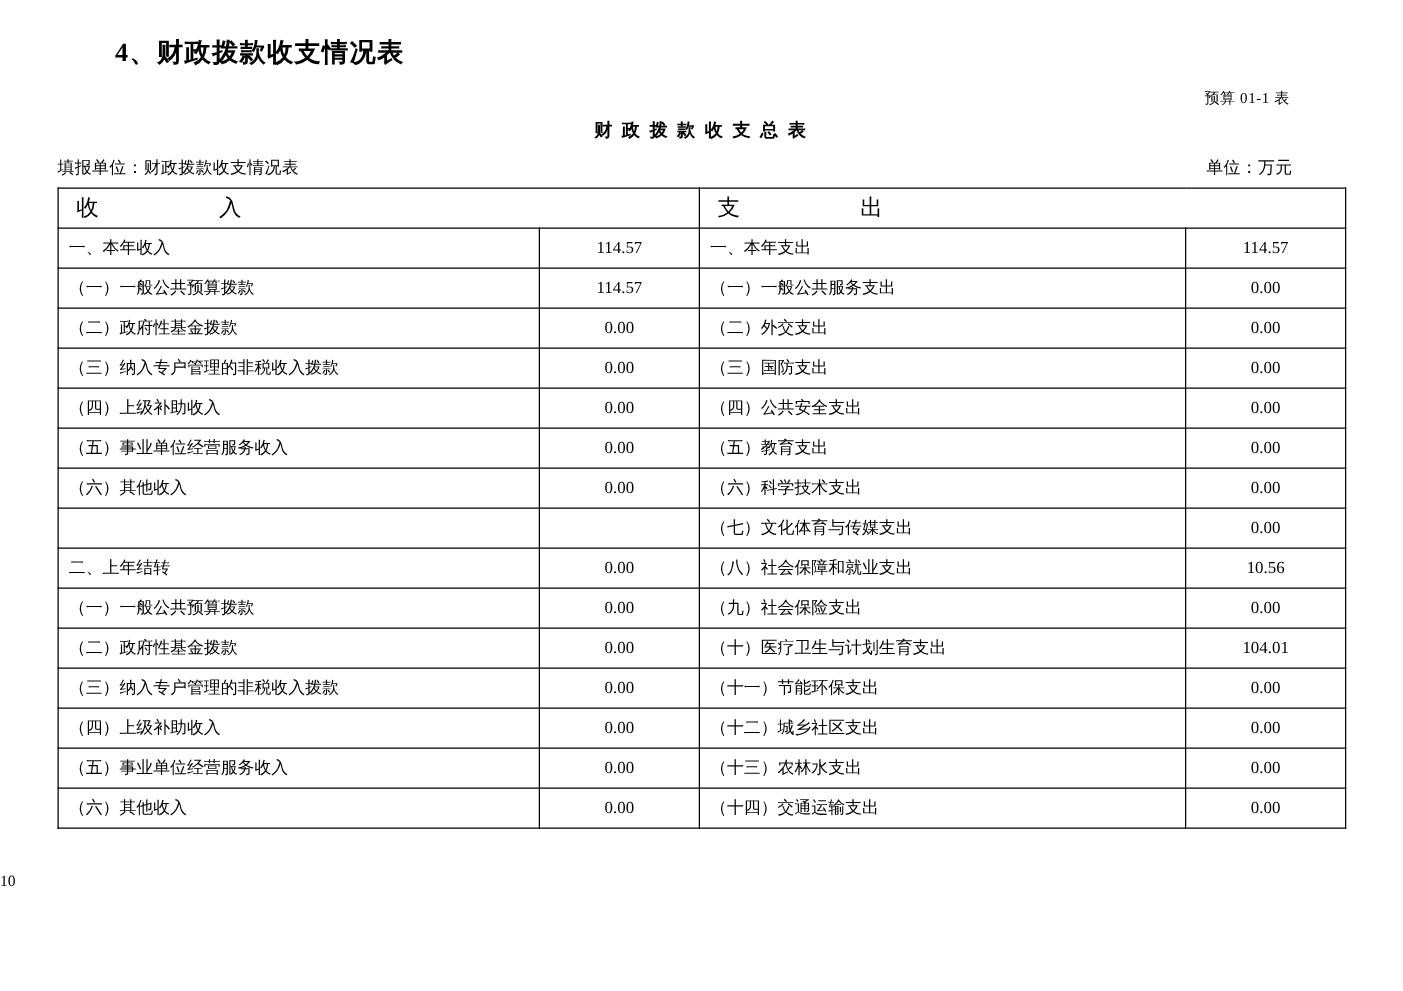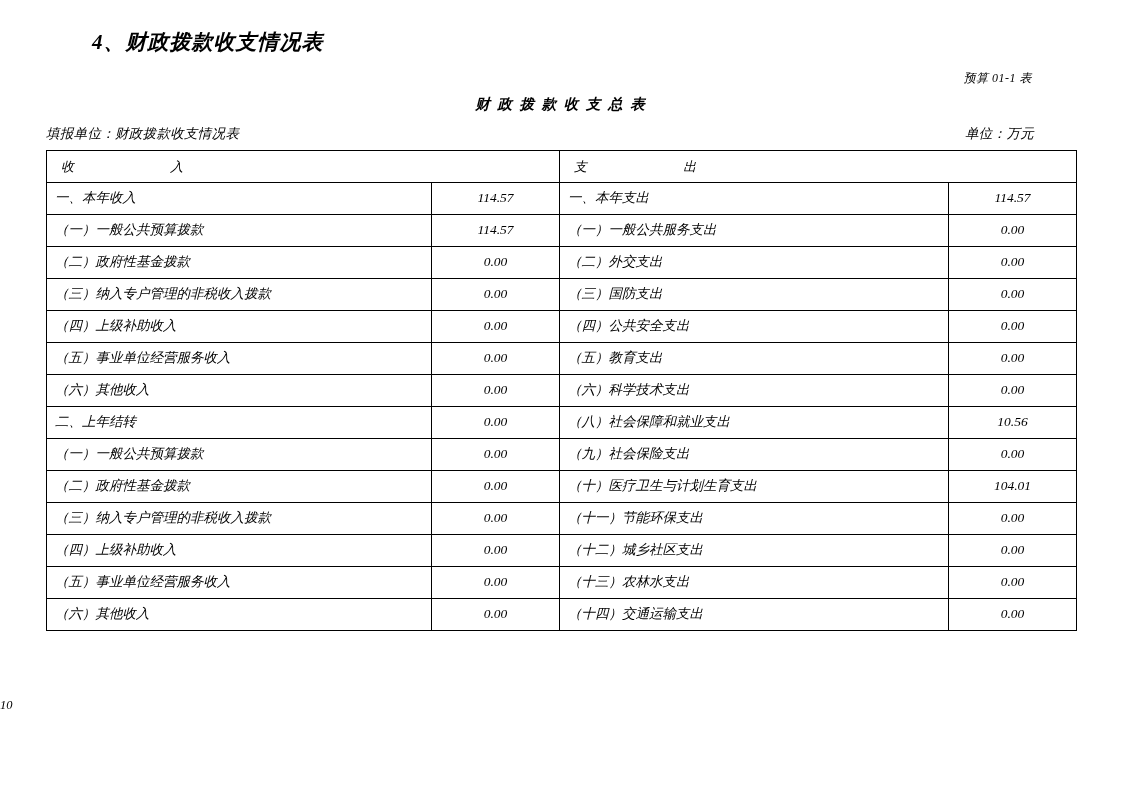--- a/index.html
+++ b/index.html
@@ -13,21 +13,20 @@
     font-family: "Liberation Serif", "DejaVu Serif", serif;
     color: #000000;
     position: relative;
     overflow: hidden;
   }
   .page {
     position: relative;
     width: 1122px;
     height: 624px;
     box-sizing: border-box;
-    font-style: italic;
   }
   .section-title {
     position: absolute;
     left: 92px;
     top: 28px;
     font-size: 21px;
     font-weight: bold;
     letter-spacing: 1px;
     font-family: "Liberation Serif", "DejaVu Serif", serif;
   }
@@ -75,21 +74,21 @@
     padding: 0 8px;
     vertical-align: middle;
     line-height: 1.2;
   }
   .col-a { width: 385px; }
   .col-b { width: 128px; }
   .col-c { width: 389px; }
   .col-d { width: 128px; }
 
   .hdr-split {
-    font-size: 13px;
+    font-size: 18px;
     letter-spacing: 0.2px;
     margin-top: 32px;
   }
   .hdr-split .sp-left { display: inline-block; padding-left: 6px; }
   .hdr-split .sp-right { display: inline-block; padding-left: 96px; }
   .hdr-center {
     text-align: center;
     letter-spacing: 4px;
   }
   .hdr-center-plain {
@@ -180,20 +179,26 @@
           <td class="lvl1">（五）教育支出</td>
           <td class="num">0.00</td>
         </tr>
         <tr>
           <td class="lvl1">（六）其他收入</td>
           <td class="num">0.00</td>
           <td class="lvl1">（六）科学技术支出</td>
           <td class="num">0.00</td>
         </tr>
         <tr>
+          <td class="lvl0"></td>
+          <td class="num"></td>
+          <td class="lvl1">（七）文化体育与传媒支出</td>
+          <td class="num">0.00</td>
+        </tr>
+        <tr>
           <td class="lvl0">二、上年结转</td>
           <td class="num">0.00</td>
           <td class="lvl1">（八）社会保障和就业支出</td>
           <td class="num">10.56</td>
         </tr>
         <tr>
           <td class="lvl1">（一）一般公共预算拨款</td>
           <td class="num">0.00</td>
           <td class="lvl1">（九）社会保险支出</td>
           <td class="num">0.00</td>

